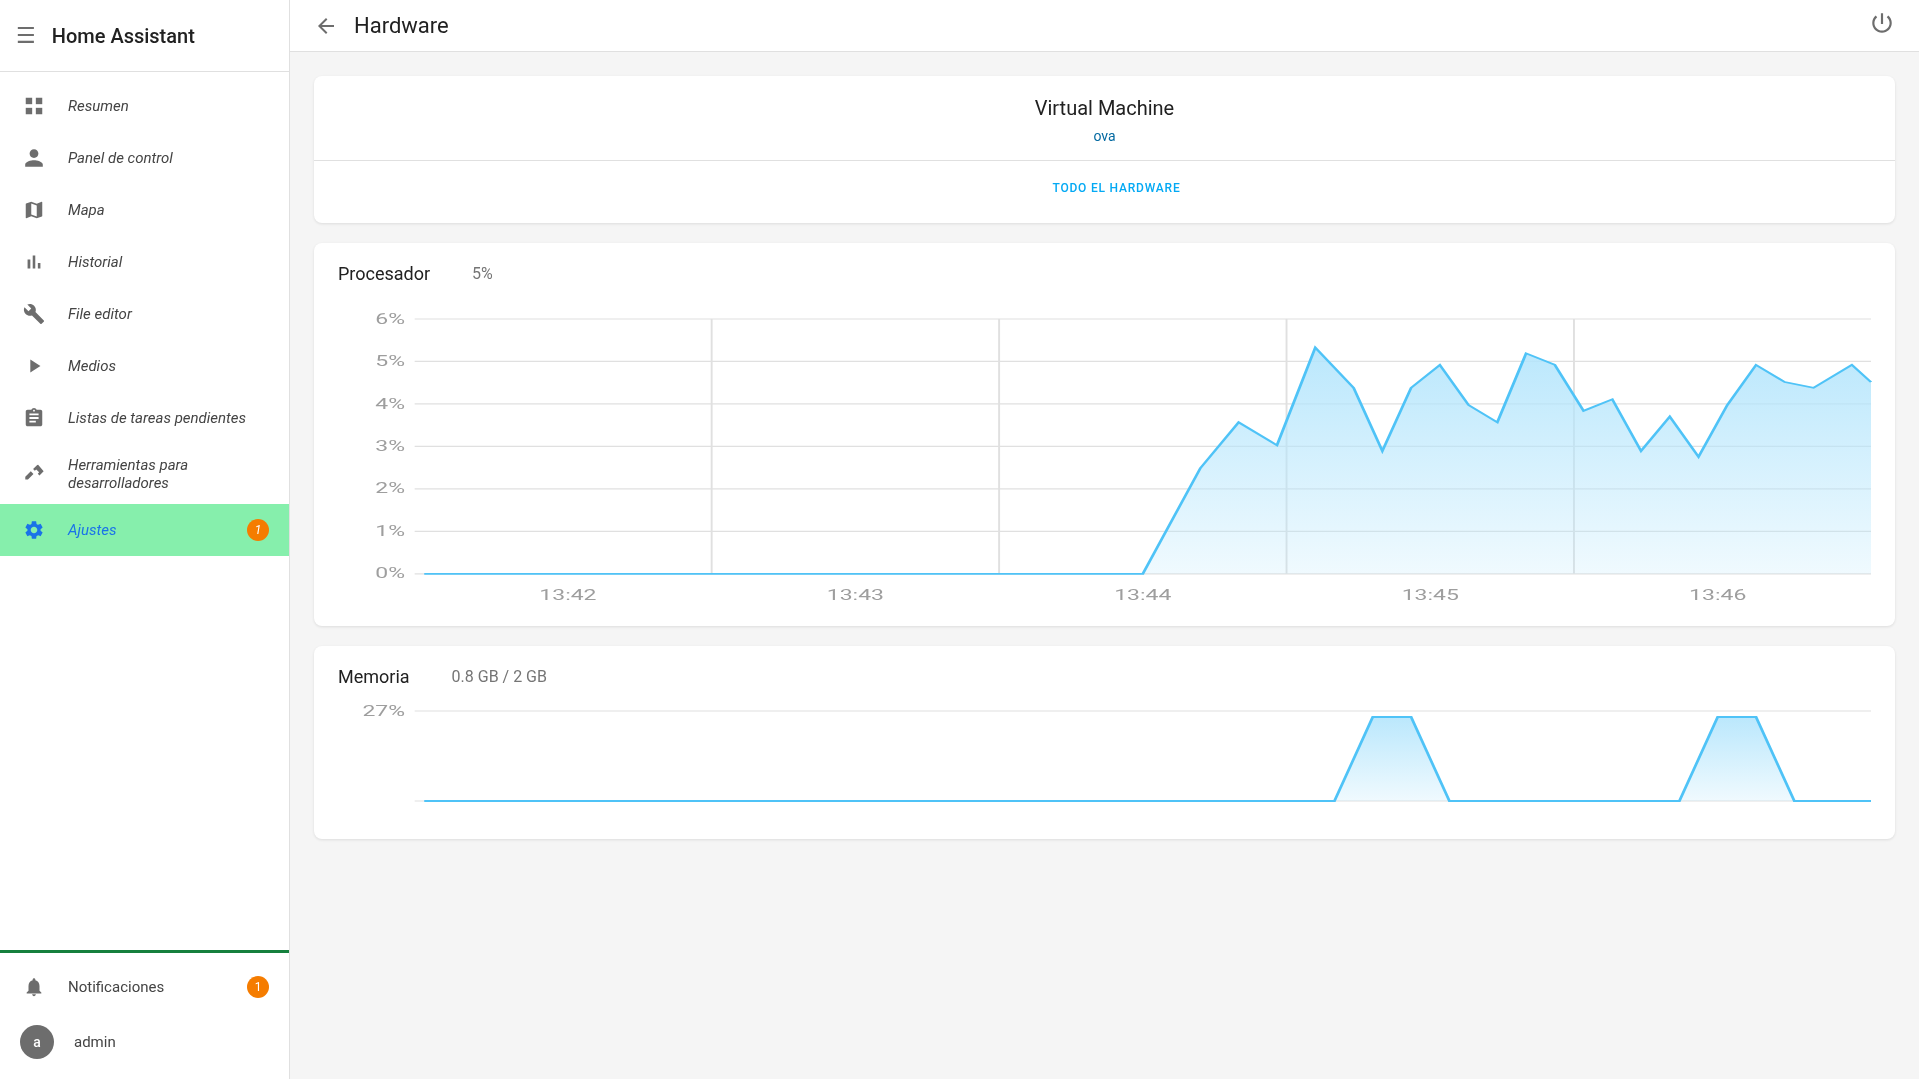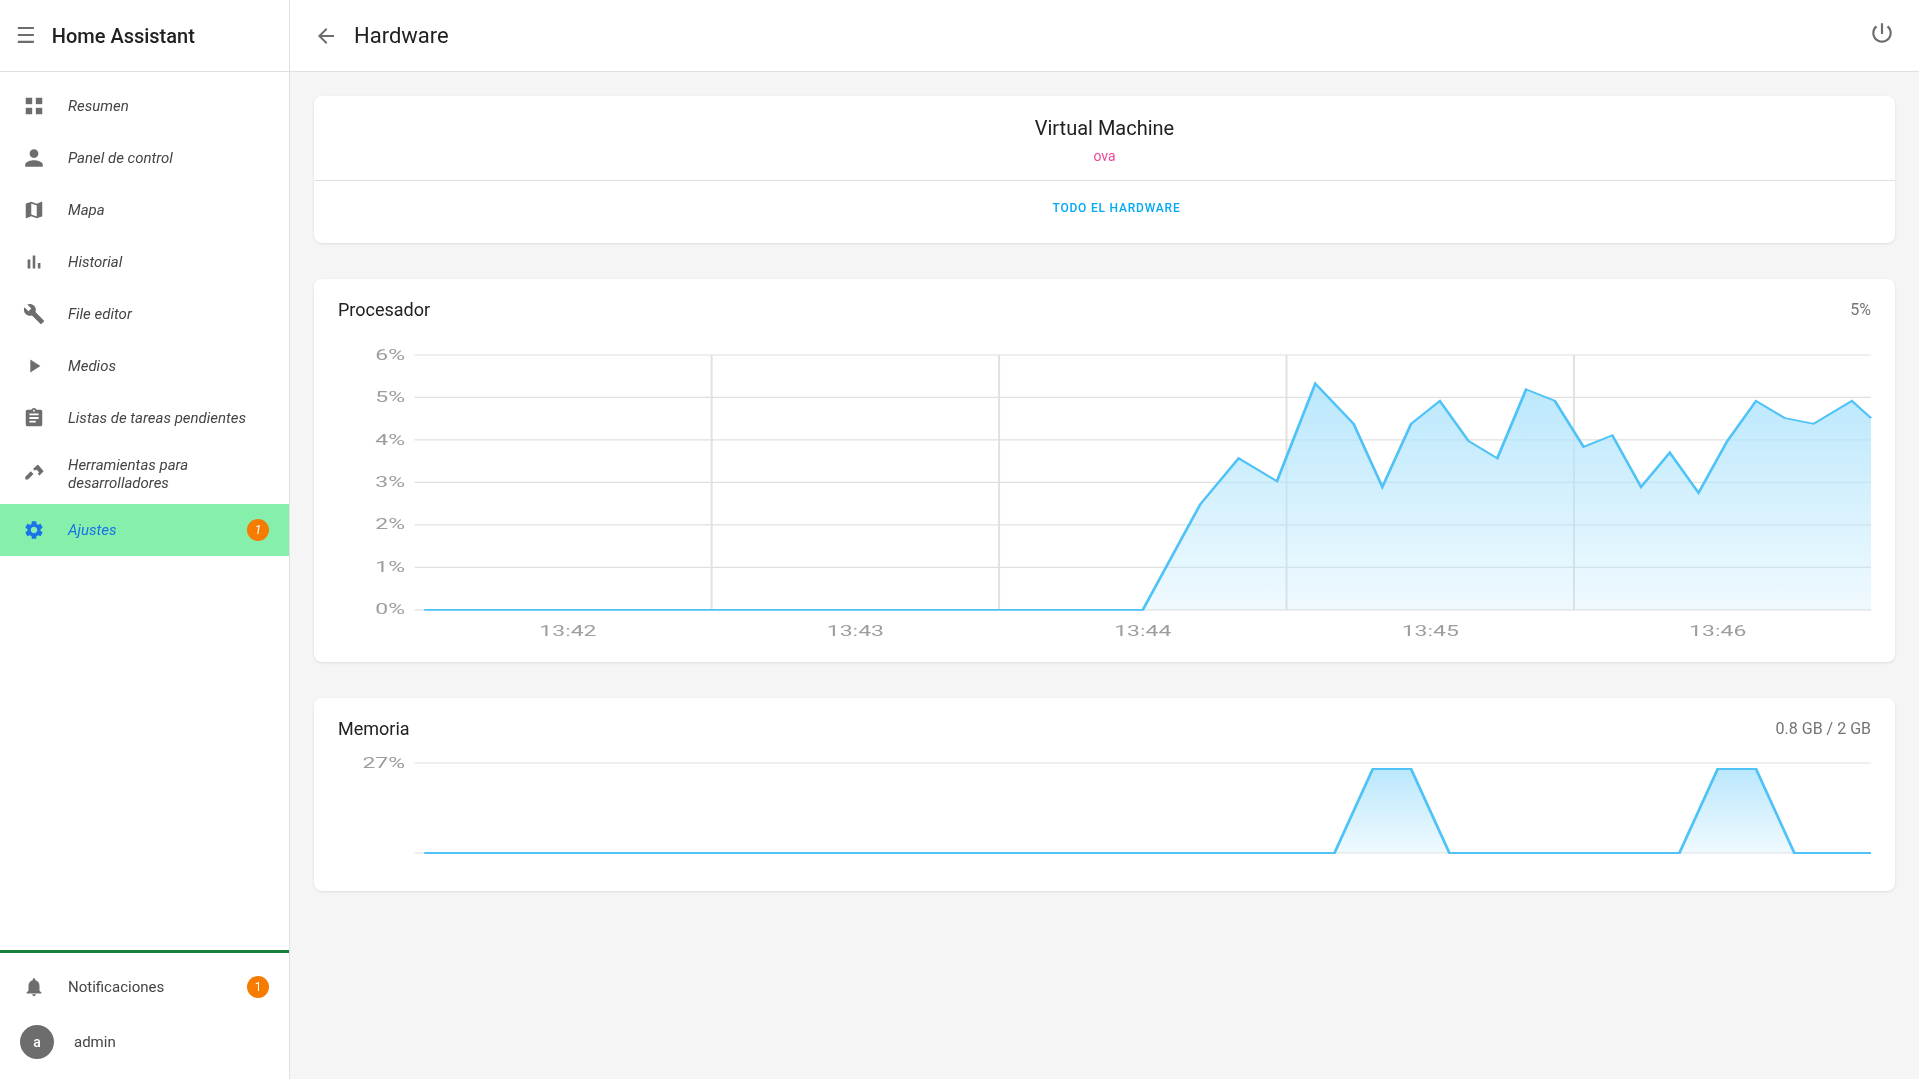--- a/index.html
+++ b/index.html
@@ -112,21 +112,21 @@
     .main-content {
       flex: 1;
       display: flex;
       flex-direction: column;
       overflow: hidden;
     }
 
     .topbar {
       display: flex;
       align-items: center;
-      height: 72px;
+      height: 52px;
       padding: 0 24px;
       background: #fff;
       border-bottom: 1px solid #e0e0e0;
       position: relative;
     }
 
     .back-btn {
       color: #6d6d6d;
       font-size: 22px;
       cursor: pointer;
@@ -154,58 +154,58 @@
       overflow-y: auto;
       padding: 24px 24px;
       background: #f5f5f5;
     }
 
     
     .card {
       background: #fff;
       border-radius: 8px;
       padding: 20px 24px;
-      margin-bottom: 36px;
+      margin-bottom: 20px;
       box-shadow: 0 1px 3px rgba(0,0,0,0.1);
     }
 
     .vm-card {
       text-align: center;
     }
 
     .vm-title {
       font-size: 20px;
       font-weight: 400;
       color: #212121;
       margin-bottom: 8px;
     }
 
     .vm-subtitle {
       font-size: 14px;
-      color: #ec4899;
+      color: #0369a1;
       margin-bottom: 16px;
     }
 
     .vm-link {
       color: #03a9f4;
       font-size: 12px;
       font-weight: 500;
       text-transform: uppercase;
       letter-spacing: 0.8px;
       cursor: pointer;
       text-decoration: none;
       display: inline-block;
       padding: 8px 0;
     }
 
     .chart-card { }
 
     .chart-header {
       display: flex;
-      justify-content: space-between;
+      justify-content: flex-start;
       align-items: center;
       margin-bottom: 12px;
       gap: 42px;
     }
 
     .chart-title {
       font-size: 18px;
       color: #212121;
       font-weight: 400;
     }

